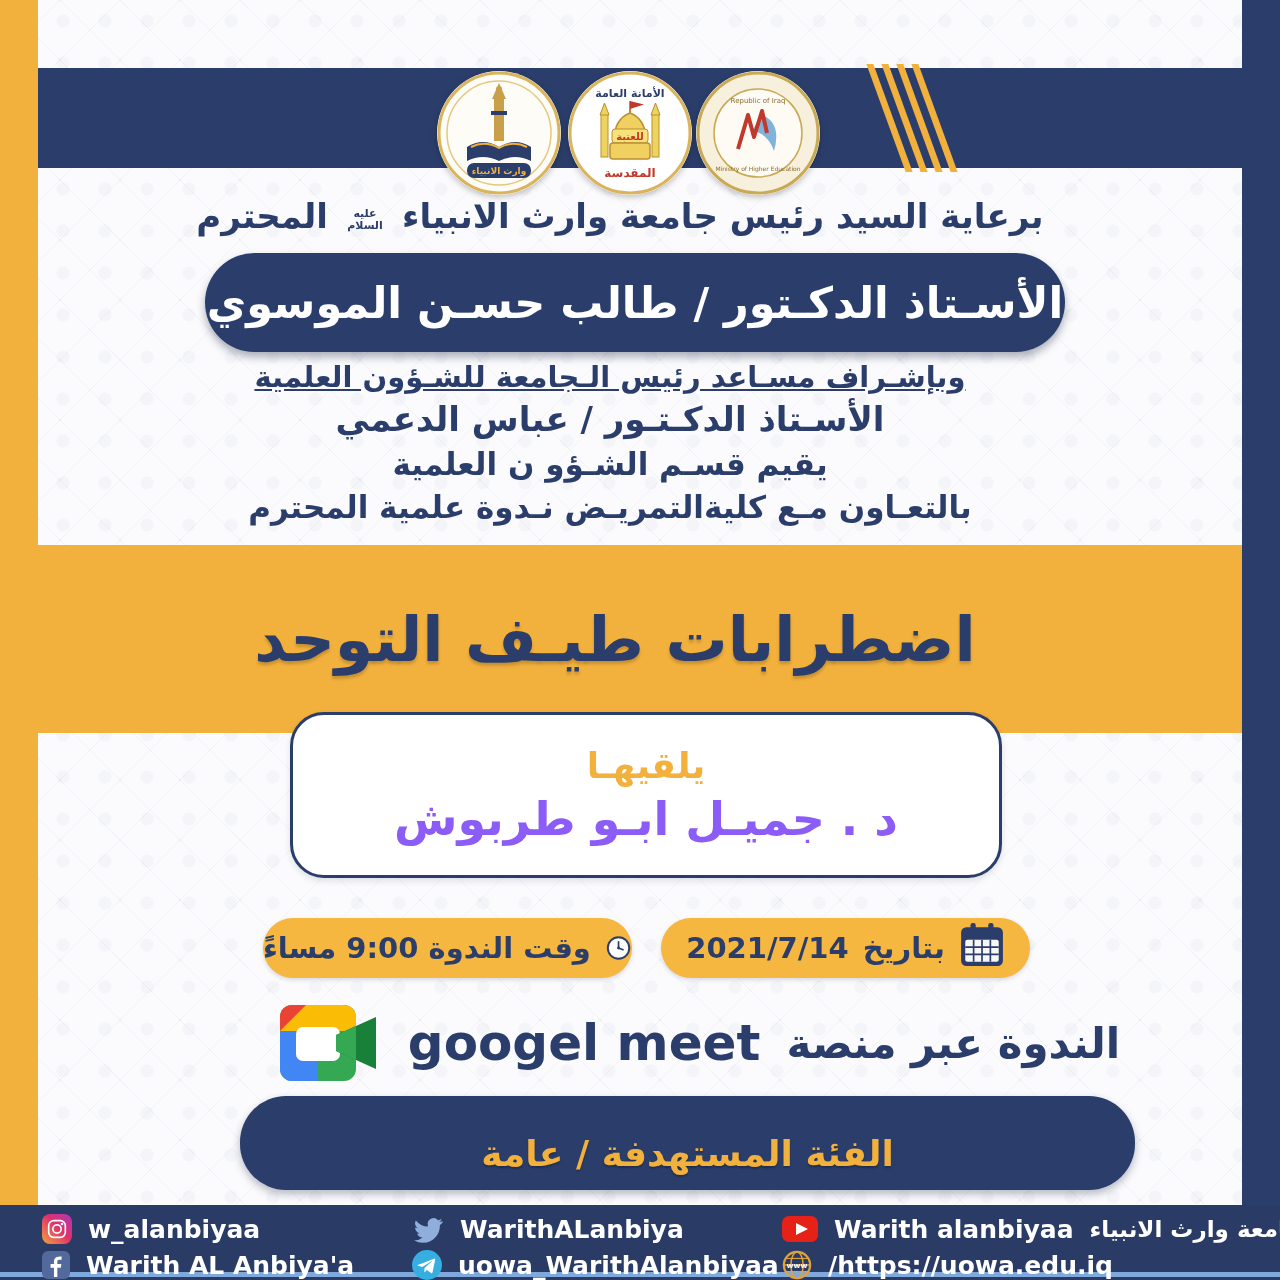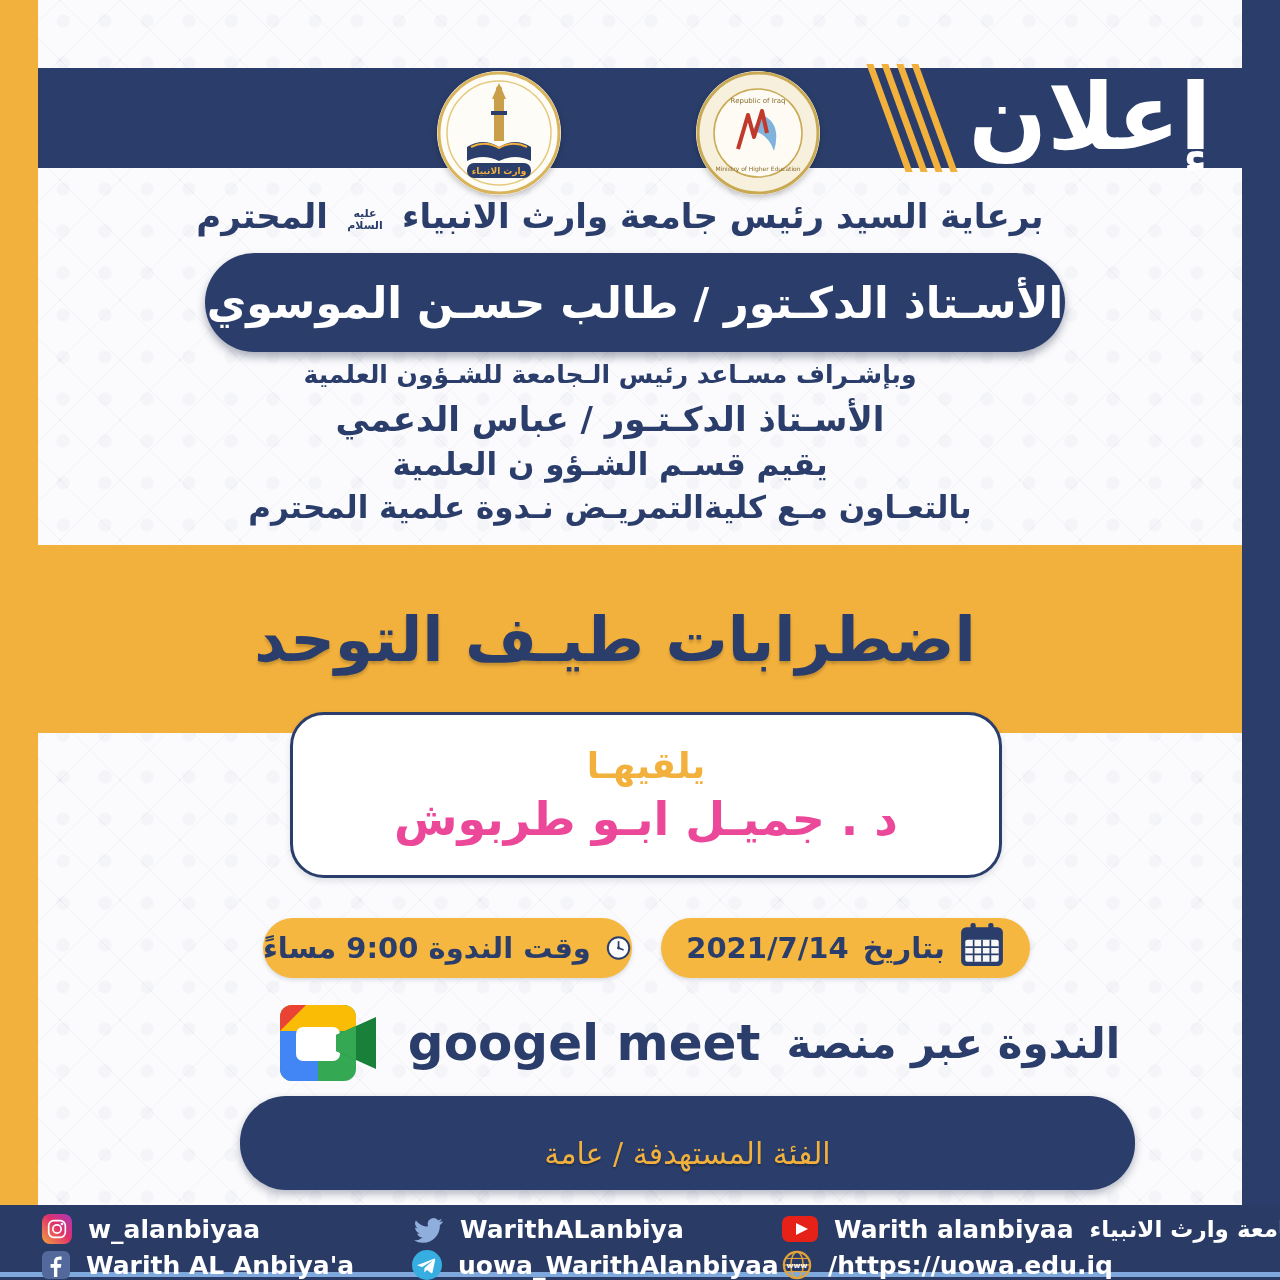--- a/index.html
+++ b/index.html
@@ -26,45 +26,45 @@
     font-size:92px;font-weight:bold;text-align:center;line-height:96px;}
   .navy-text{color:#2B3E6B;font-weight:bold;}
   .patronage{left:38px;top:196px;width:1204px;display:flex;justify-content:center;
     align-items:center;gap:14px;padding-right:40px;box-sizing:border-box;z-index:2;}
   .patronage .t{font-size:34px;}
   .honorific{width:46px;font-size:11px;line-height:1.1;text-align:center;color:#2B3E6B;font-weight:bold;margin-top:8px;}
   .president-pill{left:205px;top:253px;width:860px;height:99px;border-radius:50px;background:#2B3E6B;
     box-shadow:0 5px 9px rgba(20,30,60,.35);display:flex;align-items:center;justify-content:center;z-index:2;}
   .president-pill .t{color:#fff;font-size:43px;font-weight:bold;}
   .line{left:38px;width:1204px;text-align:center;padding-right:60px;box-sizing:border-box;z-index:2;}
-  .l1{top:360px;font-size:25px;}
+  .l1{top:360px;font-size:29px;text-decoration:underline;}
   .l2{top:399px;font-size:34px;}
   .l3{top:446px;font-size:31px;}
   .l4{top:489px;font-size:31px;}
   .title-band{left:38px;top:545px;width:1204px;height:188px;background:#F2B03C;z-index:1;
     display:flex;align-items:center;justify-content:center;}
   .title-band .t{font-size:62px;font-weight:bold;color:#2B3E6B;padding-right:50px;
     text-shadow:0 3px 3px rgba(0,0,0,.18);}
   .speaker-box{left:290px;top:712px;width:706px;height:160px;background:#fff;border:3px solid #2B3E6B;
     border-radius:34px;z-index:2;display:flex;flex-direction:column;align-items:center;justify-content:center;gap:6px;
     box-shadow:0 3px 6px rgba(20,30,60,.12);}
   .speaker-label{color:#F2B03C;font-size:36px;font-weight:bold;}
-  .speaker-name{color:#ec4899;font-size:46px;font-weight:bold;}
+  .speaker-name{color:#8b5cf6;font-size:46px;font-weight:bold;}
   .pill{top:918px;height:60px;border-radius:30px;background:#F5B73F;display:flex;align-items:center;
     justify-content:center;gap:14px;z-index:2;box-shadow:0 2px 4px rgba(20,30,60,.15);}
   .pill .t{font-size:29px;font-weight:bold;color:#2B3E6B;white-space:nowrap;}
   .pill-time{left:263px;width:369px;}
   .pill-date{left:661px;width:369px;}
   .meet-row{left:250px;top:1000px;width:900px;height:86px;display:flex;align-items:center;
     justify-content:center;gap:26px;z-index:2;}
   .meet-latin{font-size:50px;font-weight:bold;color:#2B3E6B;}
   .meet-arabic{font-size:42px;font-weight:bold;color:#2B3E6B;}
   .audience-pill{left:240px;top:1096px;width:895px;height:94px;border-radius:46px;background:#2B3E6B;
     display:flex;align-items:center;justify-content:center;z-index:2;box-shadow:0 4px 8px rgba(20,30,60,.3);}
-  .audience-pill .t{color:#F2B03C;font-size:30px;font-weight:normal;text-shadow:0 2px 2px rgba(0,0,0,.25);margin-top:20px;}
+  .audience-pill .t{color:#F2B03C;font-size:36px;font-weight:bold;text-shadow:0 2px 2px rgba(0,0,0,.25);margin-top:20px;}
   .footer{left:0;top:1205px;width:1280px;height:75px;background:#2A3C66;z-index:6;}
   .footer-strip{left:0;top:1272px;width:1280px;height:5px;background:#7FA9DC;z-index:7;}
   .fcol{position:absolute;display:flex;flex-direction:column;gap:6px;}
   .frow{display:flex;align-items:center;gap:16px;height:30px;}
   .frow .t{color:#fff;font-size:25px;font-weight:bold;white-space:nowrap;}
   .frow .ar{font-size:23px;}
   .fc1{left:42px;top:1214px;}
   .fc2{left:412px;top:1214px;}
   .fc3{left:782px;top:1214px;}
   .ig-icon{width:30px;height:30px;border-radius:8px;
@@ -90,40 +90,56 @@
       <polygon points="62,12 55,28 69,28" fill="#C9A049"></polygon>
       <rect x="57" y="28" width="10" height="42" fill="#C9A049"></rect>
       <rect x="54" y="40" width="16" height="4" fill="#2B3E6B"></rect>
       <path d="M30 76 Q46 66 62 76 Q78 66 94 76 L94 90 Q78 82 62 90 Q46 82 30 90 Z" fill="#2B3E6B"></path>
       <path d="M34 76 Q48 69 62 77 Q76 69 90 76" fill="none" stroke="#F2B03C" stroke-width="2"></path>
       <rect x="30" y="92" width="64" height="15" rx="7" fill="#2B3E6B"></rect>
       <text x="62" y="103" text-anchor="middle" font-size="9" font-weight="bold" fill="#F2B03C">وارث الانبياء</text>
     </svg>
   </div>
 
+  <div class="abs logo-circle" style="left:568px;">
+    <svg width="124" height="124" viewBox="0 0 124 124">
+      <circle cx="62" cy="62" r="60" fill="#FFFFFF" stroke="#D9B45C" stroke-width="3"></circle>
+      <text x="62" y="26" text-anchor="middle" font-size="11" font-weight="bold" fill="#2B3E6B">الأمانة العامة</text>
+      <rect x="33" y="42" width="7" height="44" fill="#EFD35F" stroke="#B98F2F" stroke-width="1"></rect>
+      <polygon points="36.5,32 32,44 41,44" fill="#EFD35F" stroke="#B98F2F" stroke-width="1"></polygon>
+      <rect x="84" y="42" width="7" height="44" fill="#EFD35F" stroke="#B98F2F" stroke-width="1"></rect>
+      <polygon points="87.5,32 83,44 92,44" fill="#EFD35F" stroke="#B98F2F" stroke-width="1"></polygon>
+      <line x1="62" y1="30" x2="62" y2="48" stroke="#B98F2F" stroke-width="2"></line>
+      <polygon points="62,30 76,33.5 62,38" fill="#C0392B"></polygon>
+      <path d="M46 70 Q46 48 62 42 Q78 48 78 70 Z" fill="#F0D060" stroke="#B98F2F" stroke-width="1.5"></path>
+      <rect x="44" y="58" width="36" height="14" rx="3" fill="#F7E27A" stroke="#B98F2F" stroke-width="1"></rect>
+      <text x="62" y="69" text-anchor="middle" font-size="10" font-weight="bold" fill="#C0392B">للعتبة</text>
+      <rect x="42" y="72" width="40" height="16" rx="3" fill="#F0D060" stroke="#B98F2F" stroke-width="1.5"></rect>
+      <text x="62" y="106" text-anchor="middle" font-size="12" font-weight="bold" fill="#C0392B">المقدسة</text>
+    </svg>
+  </div>
 
   <div class="abs logo-circle" style="left:696px;">
     <svg width="124" height="124" viewBox="0 0 124 124">
       <circle cx="62" cy="62" r="60" fill="#F6F0DC" stroke="#C9A954" stroke-width="3"></circle>
       <circle cx="62" cy="62" r="44" fill="#FDFBF3" stroke="#C9A954" stroke-width="1.5"></circle>
       <text x="62" y="32" text-anchor="middle" font-size="7" fill="#8A6D2F">Republic of Iraq</text>
       <path d="M66 44 Q86 52 78 80 Q72 62 56 60 Z" fill="#7FB3DC"></path>
       <path d="M42 78 L52 44 L58 66 L66 40 L71 62" stroke="#C0392B" stroke-width="4" fill="none" stroke-linejoin="round"></path>
       <text x="62" y="100" text-anchor="middle" font-size="6" fill="#8A6D2F">Ministry of Higher Education</text>
     </svg>
   </div>
 
   <div class="abs stripes">
     <span></span>
       <span></span>
       <span></span>
       <span></span>
   </div>
 
-  <div class="abs announce" dir="rtl">إعلان</div>
 
   <div class="abs patronage" dir="rtl">
     <span class="t navy-text">برعاية السيد رئيس جامعة وارث الانبياء</span>
     <span class="honorific">عليه السلام</span>
     <span class="t navy-text">المحترم</span>
   </div>
 
   <div class="abs president-pill" dir="rtl">
     <span class="t">الأسـتاذ الدكـتور / طالب حسـن الموسوي</span>
   </div>

